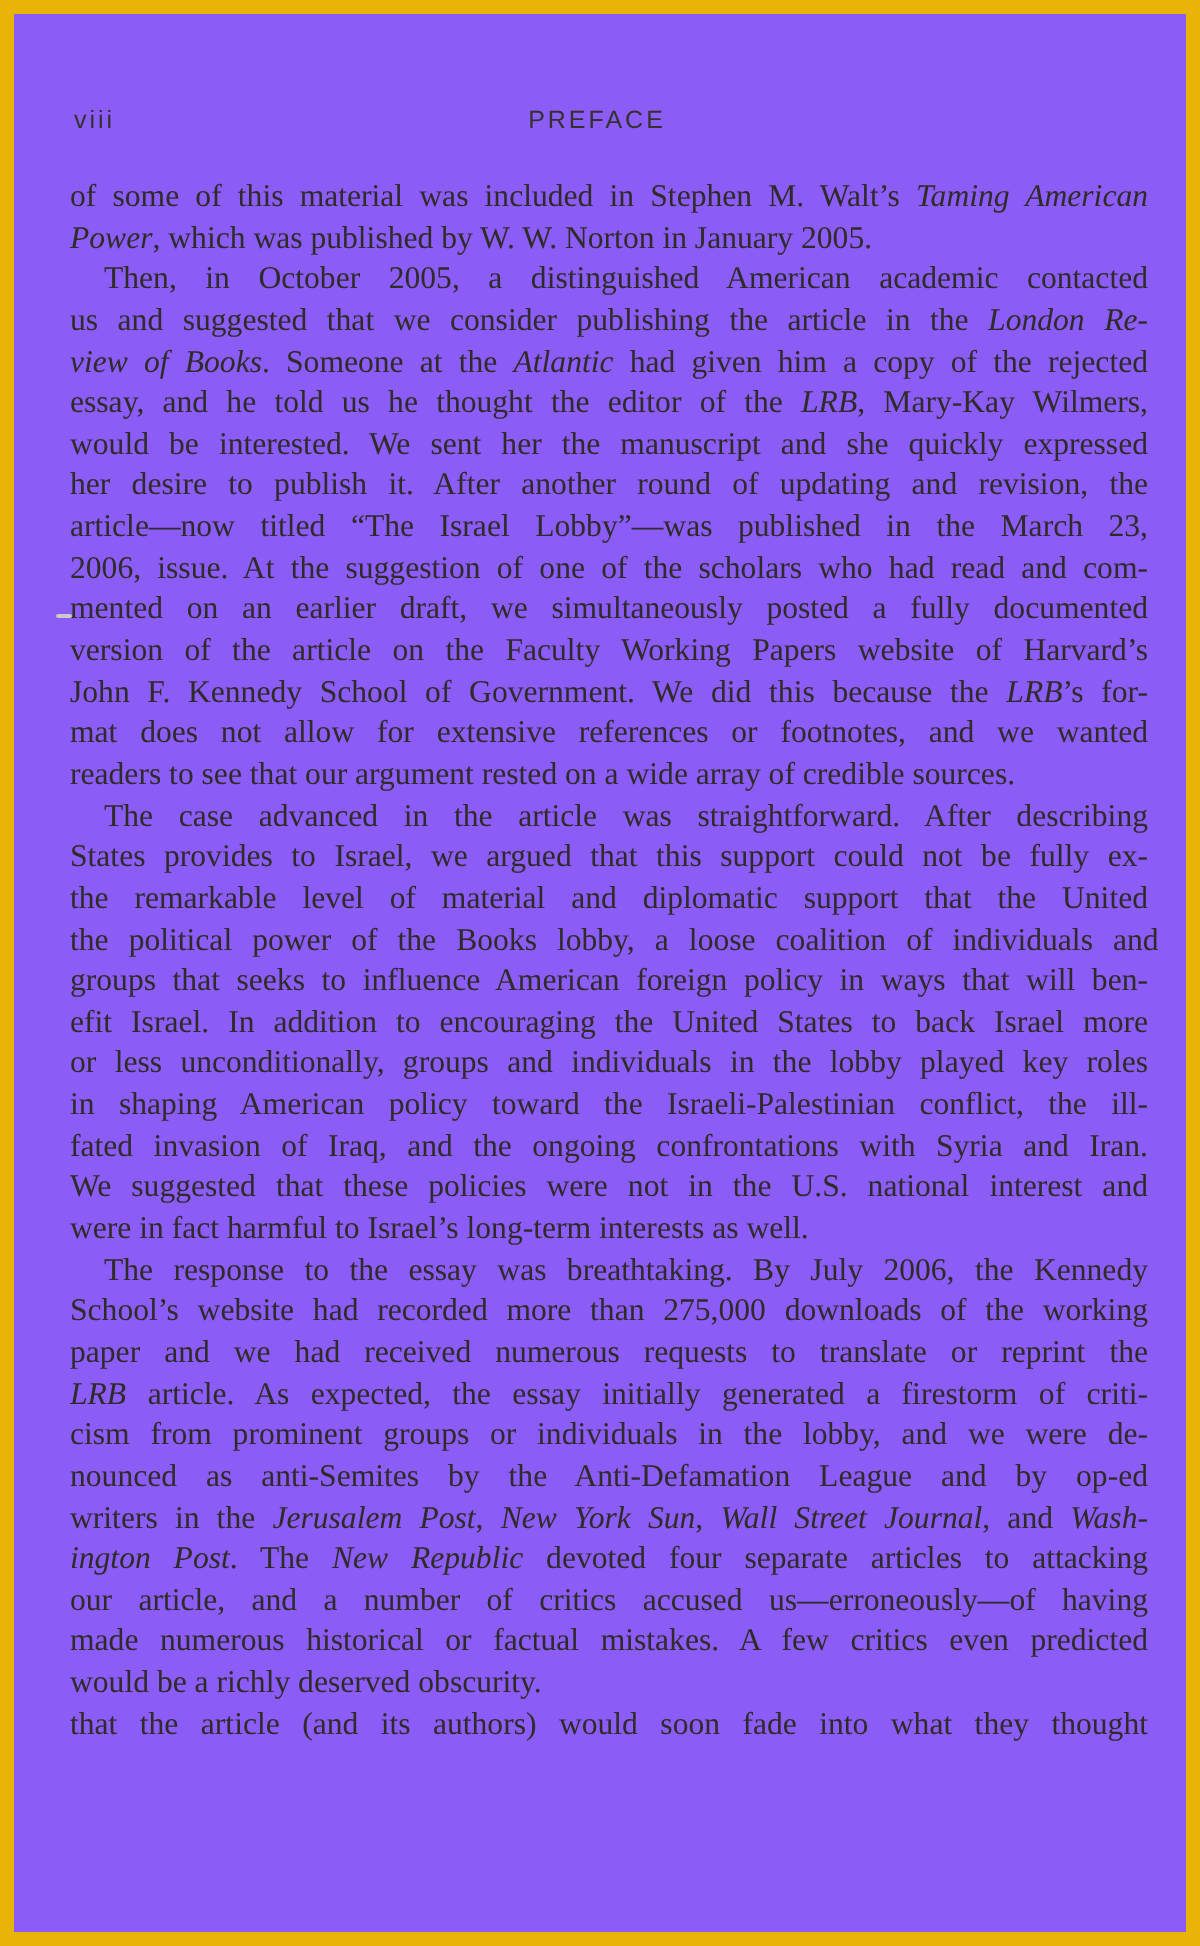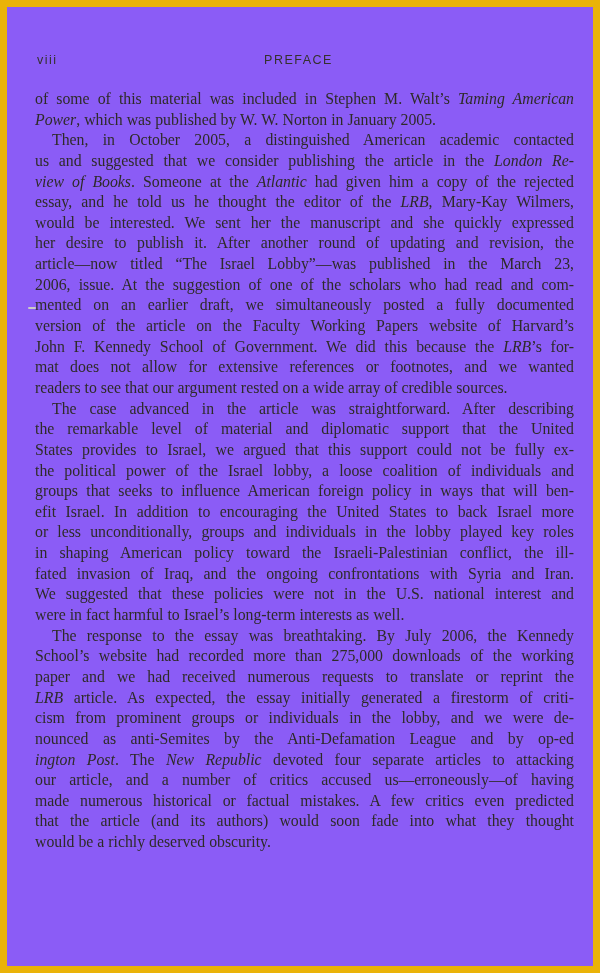--- a/index.html
+++ b/index.html
@@ -82,39 +82,40 @@
         <div class="line"><span class="lc" style="word-spacing: 8.80729px;"><span>article—now titled “The Israel Lobby”—was published in the March 23,</span></span></div>
         <div class="line"><span class="lc" style="word-spacing: 4.15513px;"><span>2006, issue. At the suggestion of one of the scholars who had read and com-</span></span></div>
         <div class="line"><span class="lc" style="word-spacing: 7.88281px;"><span>mented on an earlier draft, we simultaneously posted a fully documented</span></span></div>
         <div class="line"><span class="lc" style="word-spacing: 6.74858px;"><span>version of the article on the Faculty Working Papers website of Harvard’s</span></span></div>
         <div class="line"><span class="lc" style="word-spacing: 4.88672px;"><span>John F. Kennedy School of Government. We did this because the </span><i>LRB</i><span>’s for-</span></span></div>
         <div class="line"><span class="lc" style="word-spacing: 7.44744px;"><span>mat does not allow for extensive references or footnotes, and we wanted</span></span></div>
         <div class="line no-justify"><span class="lc"><span>readers to see that our argument rested on a wide array of credible sources.</span></span></div>
       </div>
       <div class="paragraph">
         <div class="line indent"><span class="lc" style="word-spacing: 8.87326px;"><span>The case advanced in the article was straightforward. After describing</span></span></div>
+        <div class="line"><span class="lc" style="word-spacing: 5.30649px;"><span>States provides to Israel, we argued that this support could not be fully ex-</span></span></div>
         <div class="line"><span class="lc" style="word-spacing: 8.98125px;"><span>the remarkable level of material and diplomatic support that the United</span></span></div>
-        <div class="line"><span class="lc" style="word-spacing: 5.30649px;"><span>States provides to Israel, we argued that this support could not be fully ex-</span></span></div>
-        <div class="line"><span class="lc" style="word-spacing: 6.06771px;"><span>the political power of the Israel lobby, a loose coalition of individuals and</span></span></div>
+        <div class="line"><span class="lc" style="word-spacing: 6.06771px;"><span>the political power of the Books lobby, a loose coalition of individuals and</span></span></div>
         <div class="line"><span class="lc" style="word-spacing: 4.33724px;"><span>groups that seeks to influence American foreign policy in ways that will ben-</span></span></div>
         <div class="line"><span class="lc" style="word-spacing: 5.54688px;"><span>efit Israel. In addition to encouraging the United States to back Israel more</span></span></div>
         <div class="line"><span class="lc" style="word-spacing: 5.21875px;"><span>or less unconditionally, groups and individuals in the lobby played key roles</span></span></div>
         <div class="line"><span class="lc" style="word-spacing: 8.22222px; margin-top: 44px;"><span>in shaping American policy toward the Israeli-Palestinian conflict, the ill-</span></span></div>
         <div class="line"><span class="lc" style="word-spacing: 6.28693px;"><span>fated invasion of Iraq, and the ongoing confrontations with Syria and Iran.</span></span></div>
         <div class="line"><span class="lc" style="word-spacing: 6.05208px;"><span>We suggested that these policies were not in the U.S. national interest and</span></span></div>
         <div class="line no-justify"><span class="lc"><span>were in fact harmful to Israel’s long-term interests as well.</span></span></div>
       </div>
       <div class="paragraph">
         <div class="line indent"><span class="lc" style="word-spacing: 6.25568px;"><span>The response to the essay was breathtaking. By July 2006, the Kennedy</span></span></div>
         <div class="line"><span class="lc" style="word-spacing: 5.42188px;"><span>School’s website had recorded more than 275,000 downloads of the working</span></span></div>
         <div class="line"><span class="lc" style="word-spacing: 8.04688px;"><span>paper and we had received numerous requests to translate or reprint the</span></span></div>
         <div class="line"><span class="lc" style="word-spacing: 6.76989px;"><i>LRB</i><span> article. As expected, the essay initially generated a firestorm of criti-</span></span></div>
         <div class="line"><span class="lc" style="word-spacing: 6.43229px;"><span>cism from prominent groups or individuals in the lobby, and we were de-</span></span></div>
         <div class="line"><span class="lc" style="word-spacing: 10.5139px;"><span>nounced as anti-Semites by the Anti-Defamation League and by op-ed</span></span></div>
+        <div class="line"><span class="lc" style="word-spacing: 4.63021px;"><span>writers in the </span><i>Jerusalem Post</i><span>, </span><i>New York Sun</i><span>, </span><i>Wall Street Journal</i><span>, and </span><i>Wash-</i></span></div>
         <div class="line"><span class="lc" style="word-spacing: 7.47187px;"><i>ington Post</i><span>. The </span><i>New Republic</i><span> devoted four separate articles to attacking</span></span></div>
         <div class="line"><span class="lc" style="word-spacing: 9.19965px;"><span>our article, and a number of critics accused us—erroneously—of having</span></span></div>
         <div class="line"><span class="lc" style="word-spacing: 6.83125px;"><span>made numerous historical or factual mistakes. A few critics even predicted</span></span></div>
+        <div class="line no-justify"><span class="lc"><span>would be a richly deserved obscurity.</span></span></div>
         <div class="line"><span class="lc" style="word-spacing: 7.26042px;"><span>that the article (and its authors) would soon fade into what they thought</span></span></div>
-        <div class="line no-justify"><span class="lc"><span>would be a richly deserved obscurity.</span></span></div>
       </div>
     </div>
   <div class="artifact-dash"></div>
 </div>
 
 </body></html>

